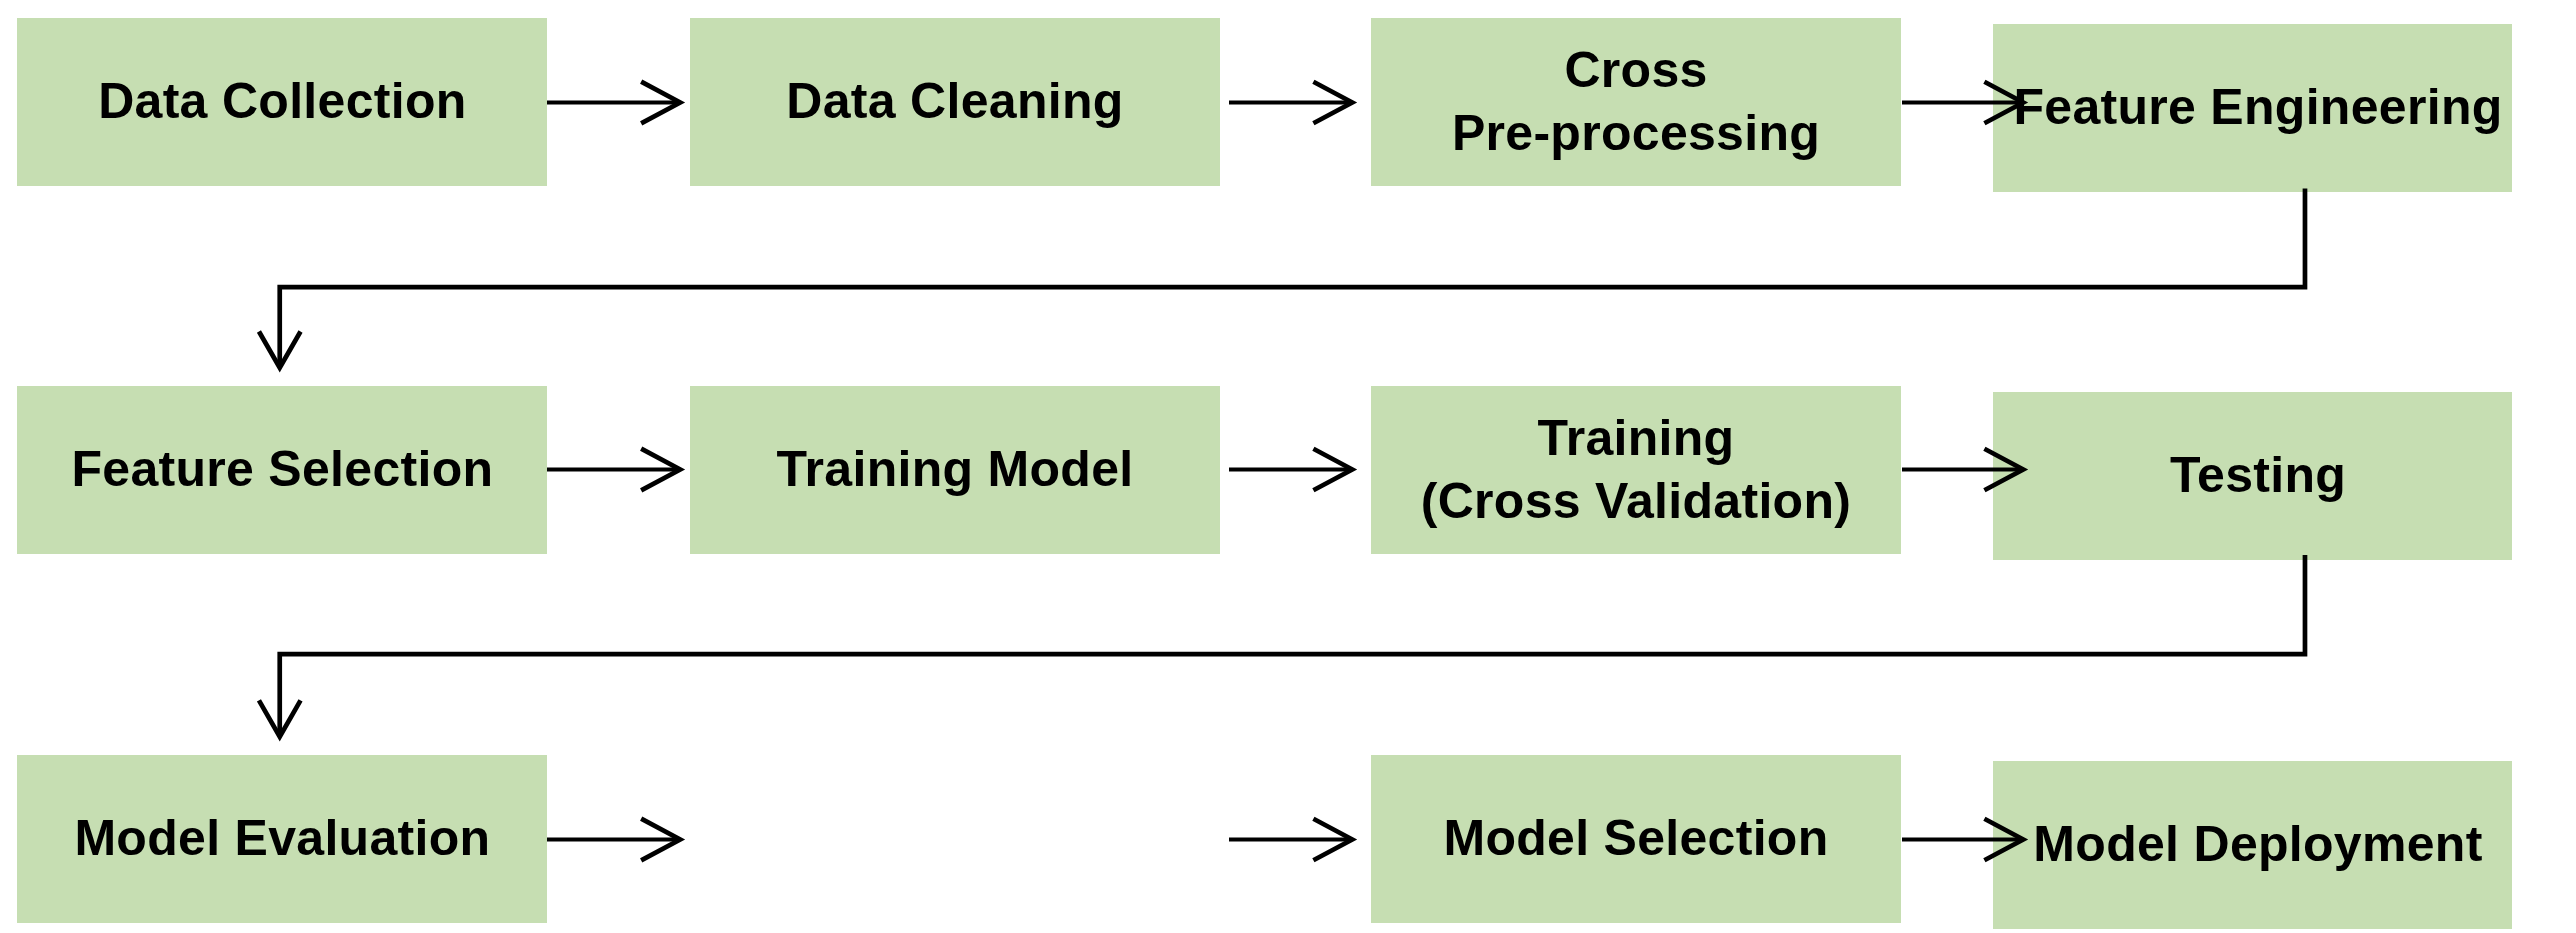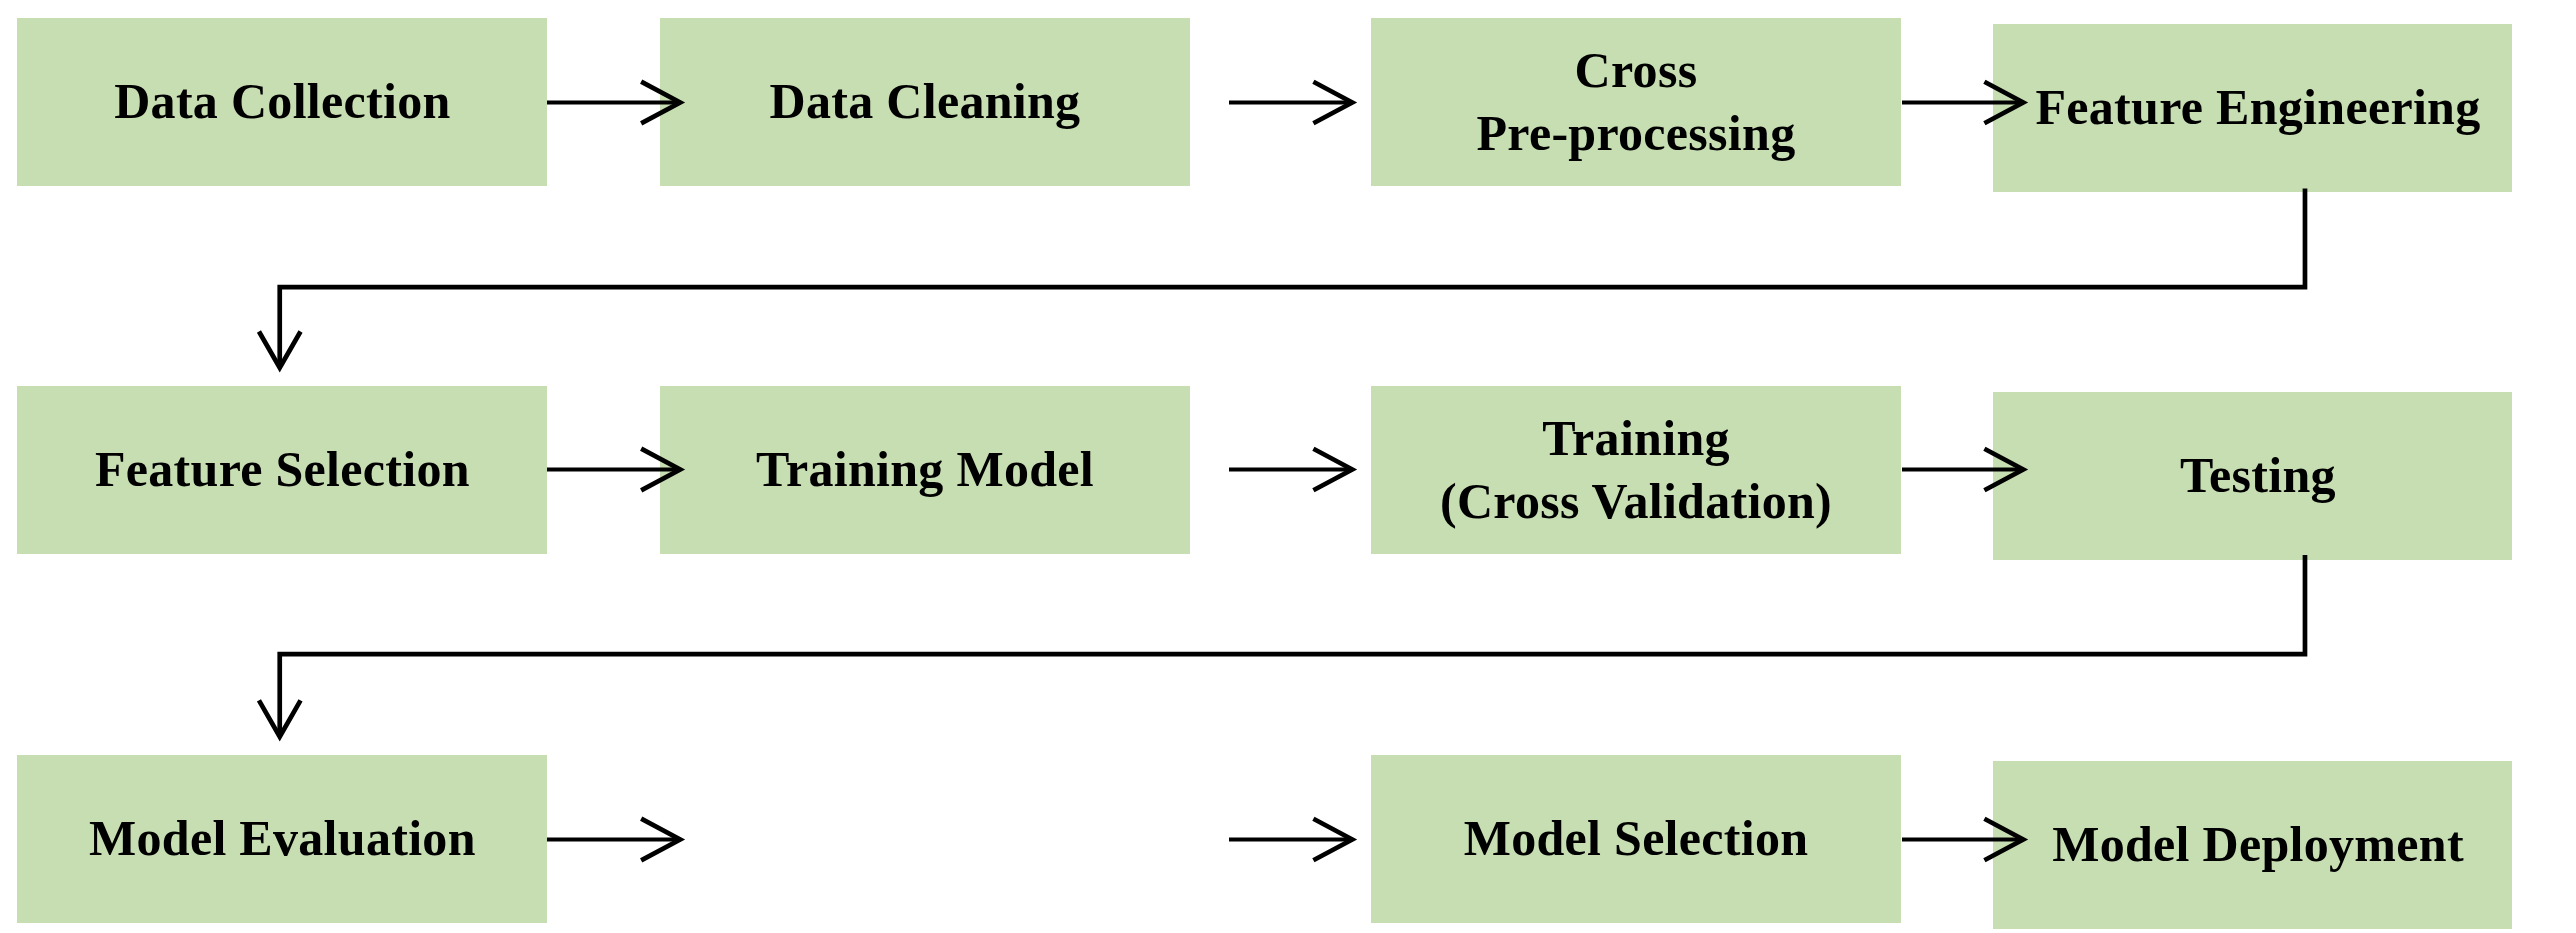--- a/index.html
+++ b/index.html
@@ -4,21 +4,21 @@
 <style>
   html, body { margin: 0; padding: 0; }
   body { background: #ffffff; }
 
   .canvas {
     position: relative;
     width: 2512px;
     height: 934px;
     background: var(--bg, #ffffff);
     overflow: hidden;
-    font-family: Liberation Serif, serif;
+    font-family: Liberation Sans, sans-serif;
   }
 
   
   .box {
     position: absolute;
     width: 530px;
     height: 168px;
     background: var(--box-fill, #c6deb2);
     display: flex;
     align-items: center;
@@ -29,21 +29,21 @@
     font-weight: bold;
     font-size: 50px;
     line-height: 1.27;
     color: var(--text, #000000);
     white-space: pre-line;
     letter-spacing: 0.3px;
   }
 
   
   .c0 { left: 17.4px; }
-  .c1 { left: 660px; }
+  .c1 { left: 690px; }
   .c2 { left: 1371px; }
   .c3 { left: 1993px; margin-top: 6px; }
   .r0 { top: 18px; }
   .r1 { top: 386px; }
   .r2 { top: 755px; }
 
   
   .harrow { position: absolute; display: block; }
   .ar0 { top: 62px; }
   .ar1 { top: 429px; }

